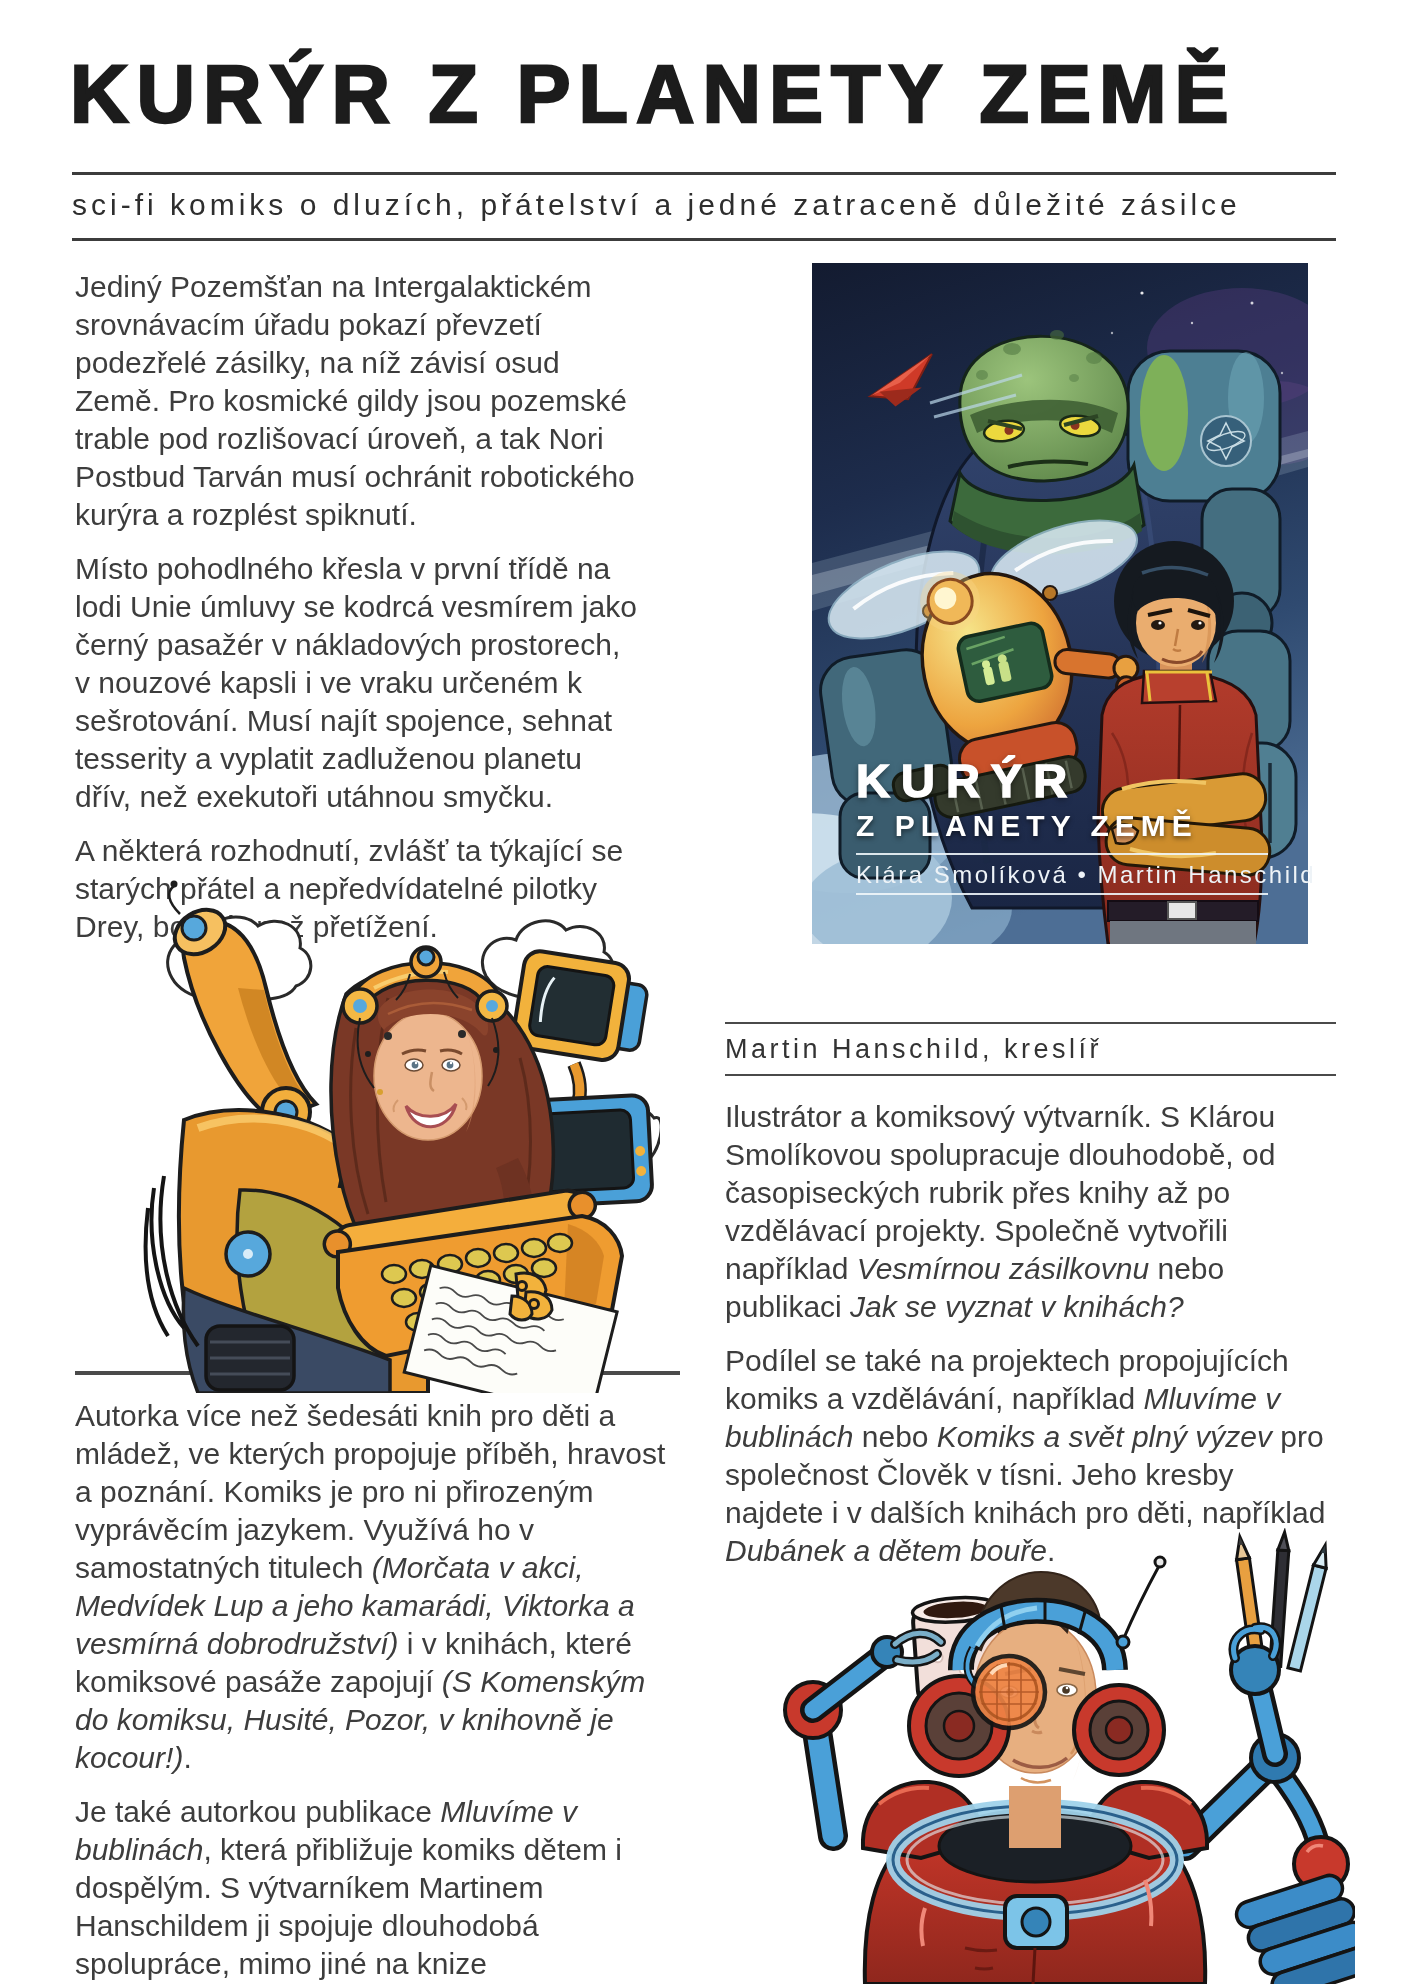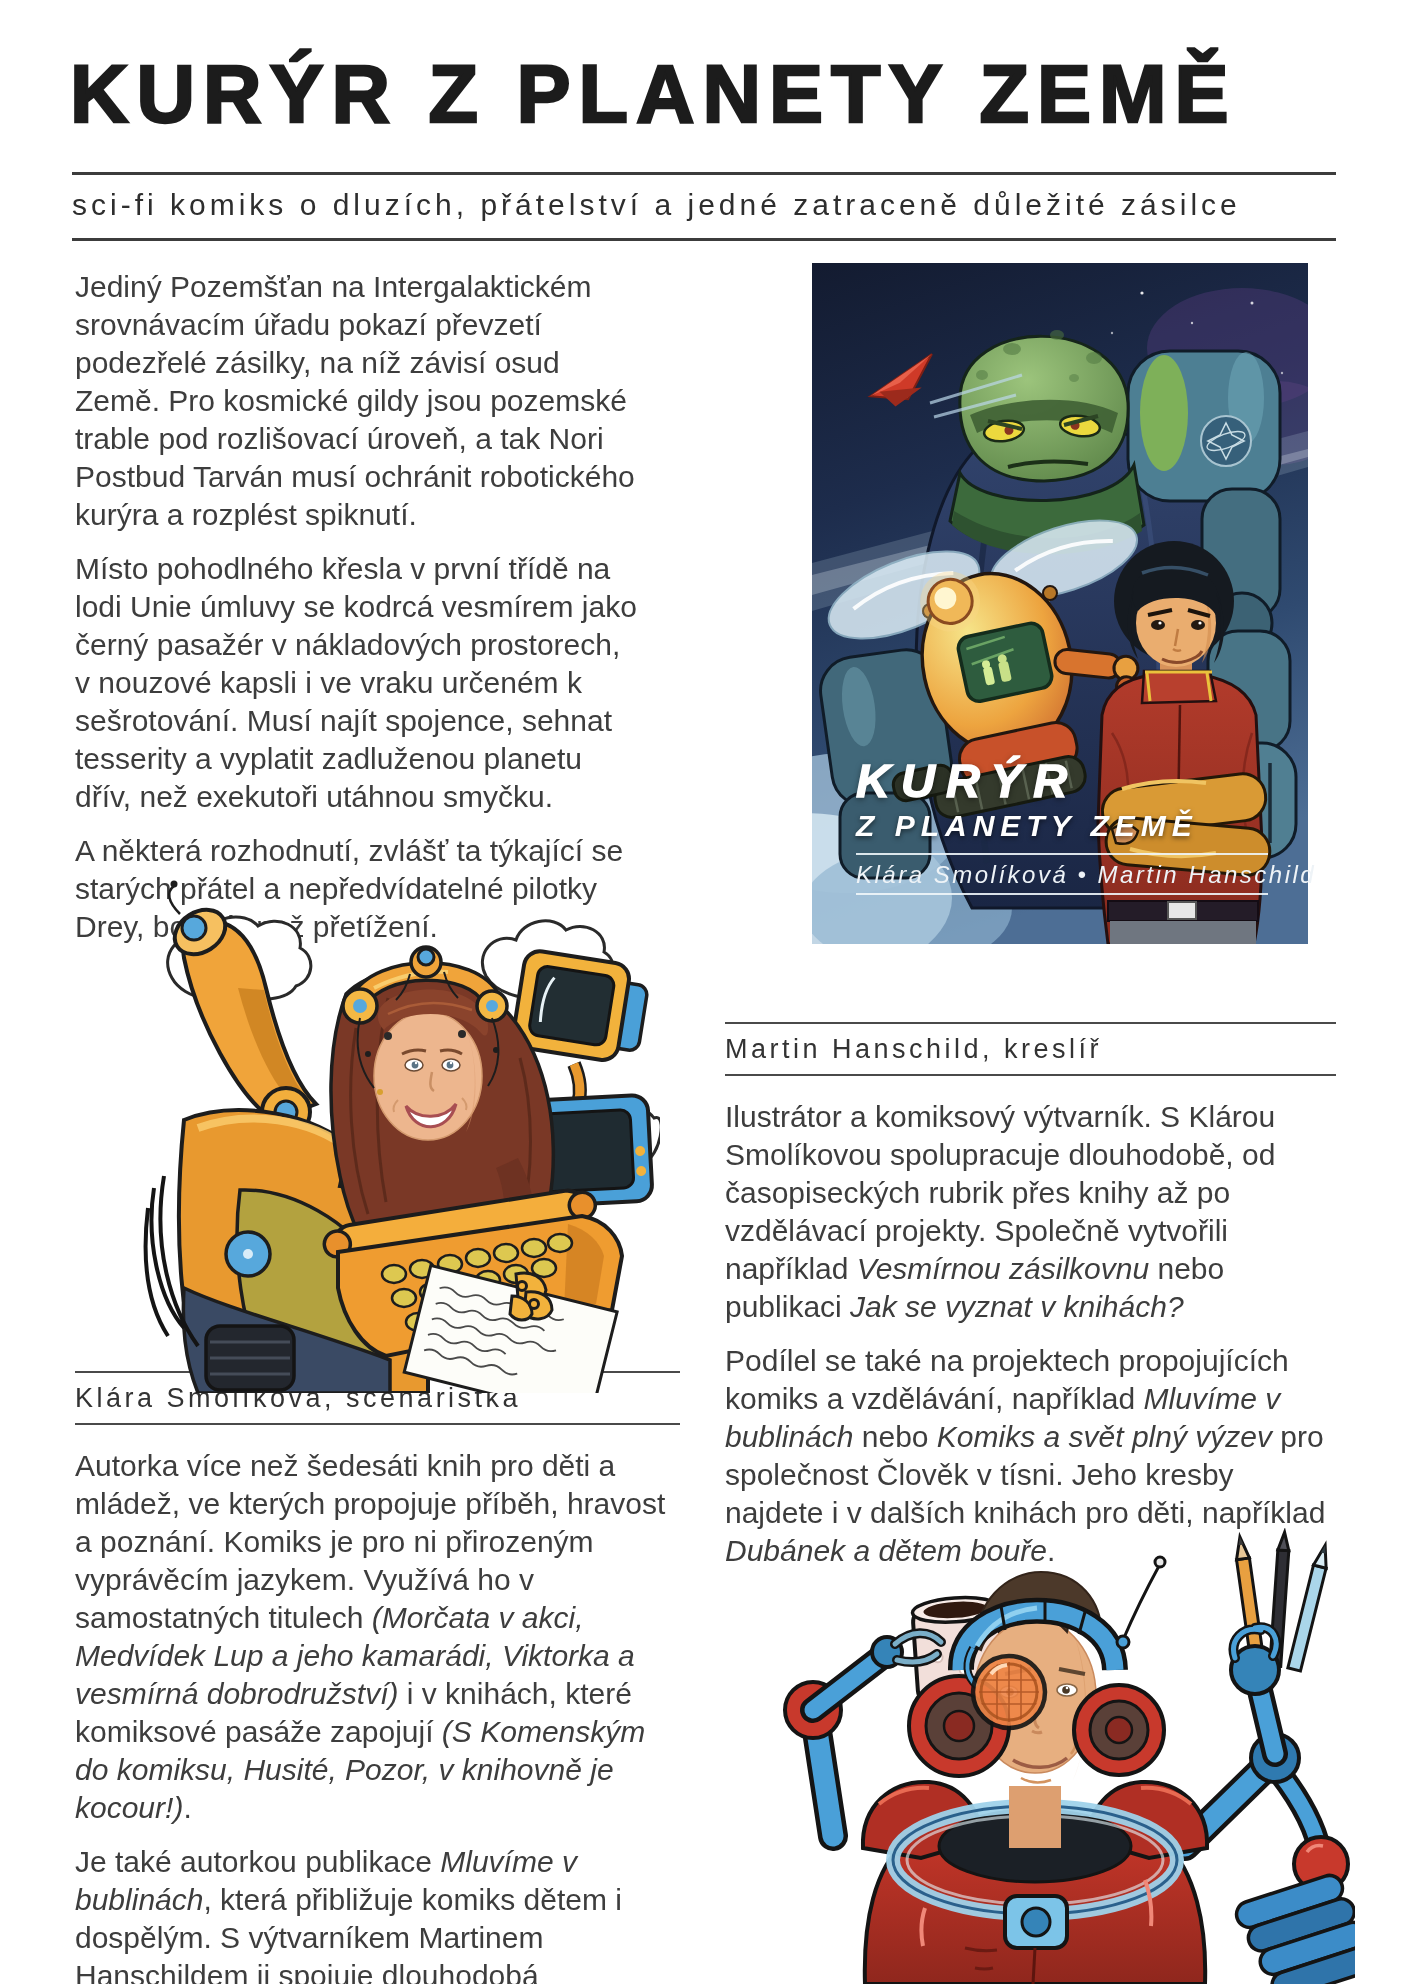--- a/index.html
+++ b/index.html
@@ -19,21 +19,21 @@
   .subtitle{
     position:absolute;left:72px;top:188px;width:1264px;
     font-size:30px;font-weight:400;color:#2e2e2e;letter-spacing:4px;white-space:nowrap;
   }
   .rule-subtitle{left:72px;top:238px;width:1264px;}
   
   .intro{position:absolute;left:75px;top:268px;width:568px;}
   p.body{font-size:30px;line-height:38px;margin:0 0 16px 0;color:#3d3d3d;}
   p.body i{font-style:italic;margin-top:11px;}
   
-  .cover{position:absolute;left:812px;top:263px;width:496px;height:681px;margin:0;font-style:italic;}
+  .cover{position:absolute;left:812px;top:263px;width:496px;height:681px;margin:0;}
   .cover svg{position:absolute;left:0;top:0;}
   .cover-text{position:absolute;left:0;top:0;width:100%;height:100%;color:#ffffff;}
   .cover-title1{
     position:absolute;left:44px;top:490px;font-size:47px;font-weight:700;
     letter-spacing:11px;color:#ffffff;-webkit-text-stroke:1.5px #ffffff;
     text-shadow:0 2px 6px rgba(0,0,0,.55);white-space:nowrap;
   }
   .cover-title2{
     position:absolute;left:44px;top:546px;font-size:30px;font-weight:700;
     letter-spacing:6px;color:#ffffff;text-shadow:0 2px 5px rgba(0,0,0,.55);white-space:nowrap;
@@ -394,21 +394,20 @@
           <path d="M424,438 C436,438 444,446 444,456 C440,464 428,464 422,456 Z"></path>
           <circle cx="434" cy="428" r="4.5"></circle>
             <circle cx="446" cy="446" r="4.5"></circle>
         </g>
       </g>
     </svg>
   </figure>
 
   <section class="section klara-section">
     <div class="h-rule"></div>
-    <h2>Klára Smolíková, scenáristka</h2>
     <div class="h-rule"></div>
     <div class="sec-body">
       <p class="body"><span>Autorka více než šedesáti knih pro děti a mládež, ve kterých propojuje příběh, hravost a poznání. Komiks je pro ni přirozeným vyprávěcím jazykem. Využívá ho v samostatných titulech </span><i>(Morčata v akci, Medvídek Lup a jeho kamarádi, Viktorka a vesmírná dobrodružství)</i><span> i v knihách, které komiksové pasáže zapojují </span><i>(S Komenským do komiksu, Husité, Pozor, v knihovně je kocour!)</i><span>.</span></p>
       <p class="body"><span>Je také autorkou publikace </span><i>Mluvíme v bublinách</i><span>, která přibližuje komiks dětem i dospělým. S výtvarníkem Martinem Hanschildem ji spojuje dlouhodobá spolupráce, mimo jiné na knize </span></p>
     </div>
   </section>
 
   <section class="section martin-section">
     <div class="h-rule"></div>
     <h2>Martin Hanschild, kreslíř</h2>

